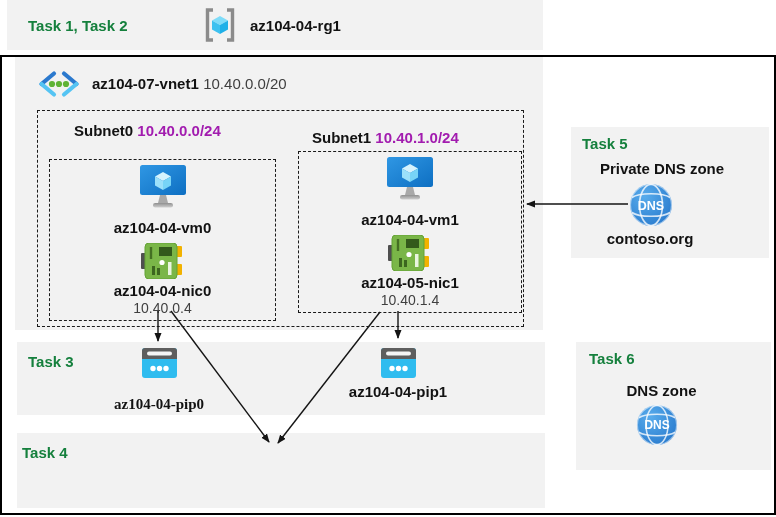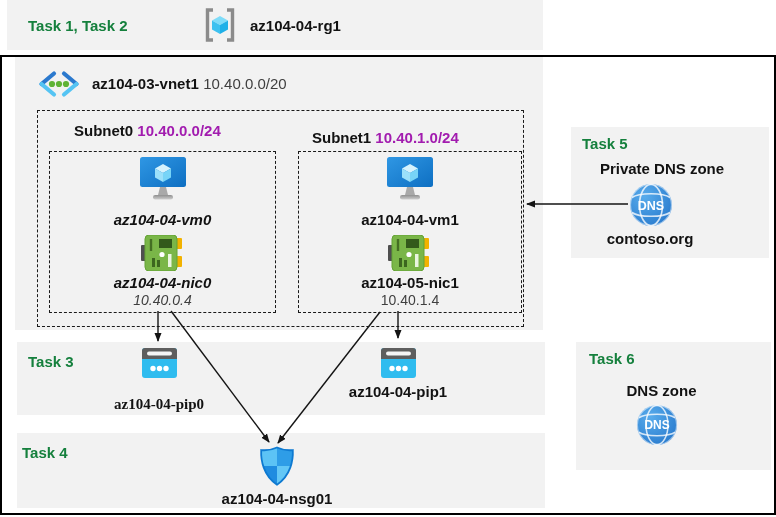--- a/index.html
+++ b/index.html
@@ -74,37 +74,37 @@
       <svg width="42" height="28" viewBox="0 0 42 28">
         <path d="M16,3.5 L3.5,14" stroke="#2B79CE" stroke-width="4.2" stroke-linecap="round" fill="none"></path>
         <path d="M3.5,14 L16,24.5" stroke="#55C4F3" stroke-width="4.2" stroke-linecap="round" fill="none"></path>
         <path d="M26,3.5 L38.5,14" stroke="#2B79CE" stroke-width="4.2" stroke-linecap="round" fill="none"></path>
         <path d="M38.5,14 L26,24.5" stroke="#55C4F3" stroke-width="4.2" stroke-linecap="round" fill="none"></path>
         <circle cx="14" cy="14" r="3.1" fill="#5FB336"></circle>
         <circle cx="21" cy="14" r="3.1" fill="#5FB336"></circle>
         <circle cx="28" cy="14" r="3.1" fill="#5FB336"></circle>
       </svg>
       <span>
-        <span class="res-name">az104-03-vnet1</span>
+        <span class="res-name">az104-07-vnet1</span>
         <span class="dim-text" style="font-size:15px;">10.40.0.0/20</span>
       </span>
     </div>
 
     <div class="abs dashed" style="left:22px;top:53px;width:485px;height:215px;">
 
       <div class="subnet-title" style="left:18px;top:11px;">
         <span class="s-name">Subnet0</span>
         <span class="s-cidr">10.40.0.0/24</span>
       </div>
       <div class="subnet-title" style="left:256px;top:18px;">
         <span class="s-name">Subnet1</span>
         <span class="s-cidr">10.40.1.0/24</span>
       </div>
 
-      <div class="abs dashed" style="left:11px;top:40px;width:225px;height:160px;font-style:italic;">
+      <div class="abs dashed" style="left:11px;top:48px;width:225px;height:160px;">
         <svg class="abs icon-center" style="top:5px;" width="46" height="44" viewBox="0 0 46 44">
           <rect x="0" y="0" width="46" height="30" rx="2.5" fill="url(#gradVm)"></rect>
           <polygon points="23,7 31,11.5 23,16 15,11.5" fill="#D6F3FD"></polygon>
           <polygon points="15,11.5 23,16 23,25 15,20.5" fill="#9BE0FA"></polygon>
           <polygon points="31,11.5 23,16 23,25 31,20.5" fill="#77D4F7"></polygon>
           <polygon points="20,30 26,30 28,38 18,38" fill="#A9A9A9"></polygon>
           <rect x="13" y="38" width="20" height="4.5" rx="2.2" fill="url(#gradStand)"></rect>
         </svg>
         <div class="abs center-col res-name" style="top:59px;">az104-04-vm0</div>
         <svg class="abs icon-center" style="top:83px;" width="44" height="36" viewBox="0 0 44 36">
@@ -199,32 +199,20 @@
       <ellipse cx="22" cy="22" rx="11.5" ry="20.5" fill="none" stroke="rgba(255,255,255,0.78)" stroke-width="1.6"></ellipse>
       <circle cx="22" cy="22" r="20.5" fill="none" stroke="rgba(255,255,255,0.5)" stroke-width="1.2"></circle>
       <path d="M3,14.5 C10,9.5 34,9.5 41,14.5" fill="none" stroke="rgba(255,255,255,0.78)" stroke-width="1.6"></path>
       <path d="M3,29.5 C10,34.5 34,34.5 41,29.5" fill="none" stroke="rgba(255,255,255,0.78)" stroke-width="1.6"></path>
       <text x="22" y="26.5" text-anchor="middle" font-size="12.5" font-weight="bold" fill="#FFFFFF" font-family="Liberation Sans, sans-serif">DNS</text>
     </svg>
   </div>
 
   <div class="panel" style="left:17px;top:433px;width:528px;height:75px;">
     <span class="abs task-label" style="left:5px;top:11px;">Task 4</span>
-    <div class="nsg-group" style="left:200px;top:13px;">
-      <svg width="38" height="40" viewBox="0 0 38 40">
-        <g clip-path="url(#clipShield)">
-          <rect x="0" y="0" width="19" height="20" fill="#5CC3F5"></rect>
-          <rect x="19" y="0" width="19" height="20" fill="#2E9DE7"></rect>
-          <rect x="0" y="20" width="19" height="20" fill="#1F8CE0"></rect>
-          <rect x="19" y="20" width="19" height="20" fill="#63C7F6"></rect>
-        </g>
-        <path d="M19,1.5 C23.5,3.6 29.5,4.6 34.8,4.1 C35.3,14 32.8,29.5 19,38.7 C5.2,29.5 2.7,14 3.2,4.1 C8.5,4.6 14.5,3.6 19,1.5 Z" fill="none" stroke="#0E7AD1" stroke-width="1.8"></path>
-      </svg>
-      <div class="res-name" style="margin-top:4px;">az104-04-nsg01</div>
-    </div>
   </div>
 
   <svg class="arrows" width="776" height="517" viewBox="0 0 776 517">
     <line x1="158" y1="311" x2="158" y2="341" stroke="#141414" stroke-width="1.4" marker-end="url(#ah)"></line>
     <line x1="398" y1="311" x2="398" y2="338" stroke="#141414" stroke-width="1.4" marker-end="url(#ah)"></line>
     <line x1="171" y1="311" x2="269" y2="442" stroke="#141414" stroke-width="1.4" marker-end="url(#ah)"></line>
     <line x1="380" y1="312" x2="278" y2="443" stroke="#141414" stroke-width="1.4" marker-end="url(#ah)"></line>
     <line x1="628" y1="204" x2="527" y2="204" stroke="#141414" stroke-width="1.4" marker-end="url(#ah)"></line>
   </svg>
 

